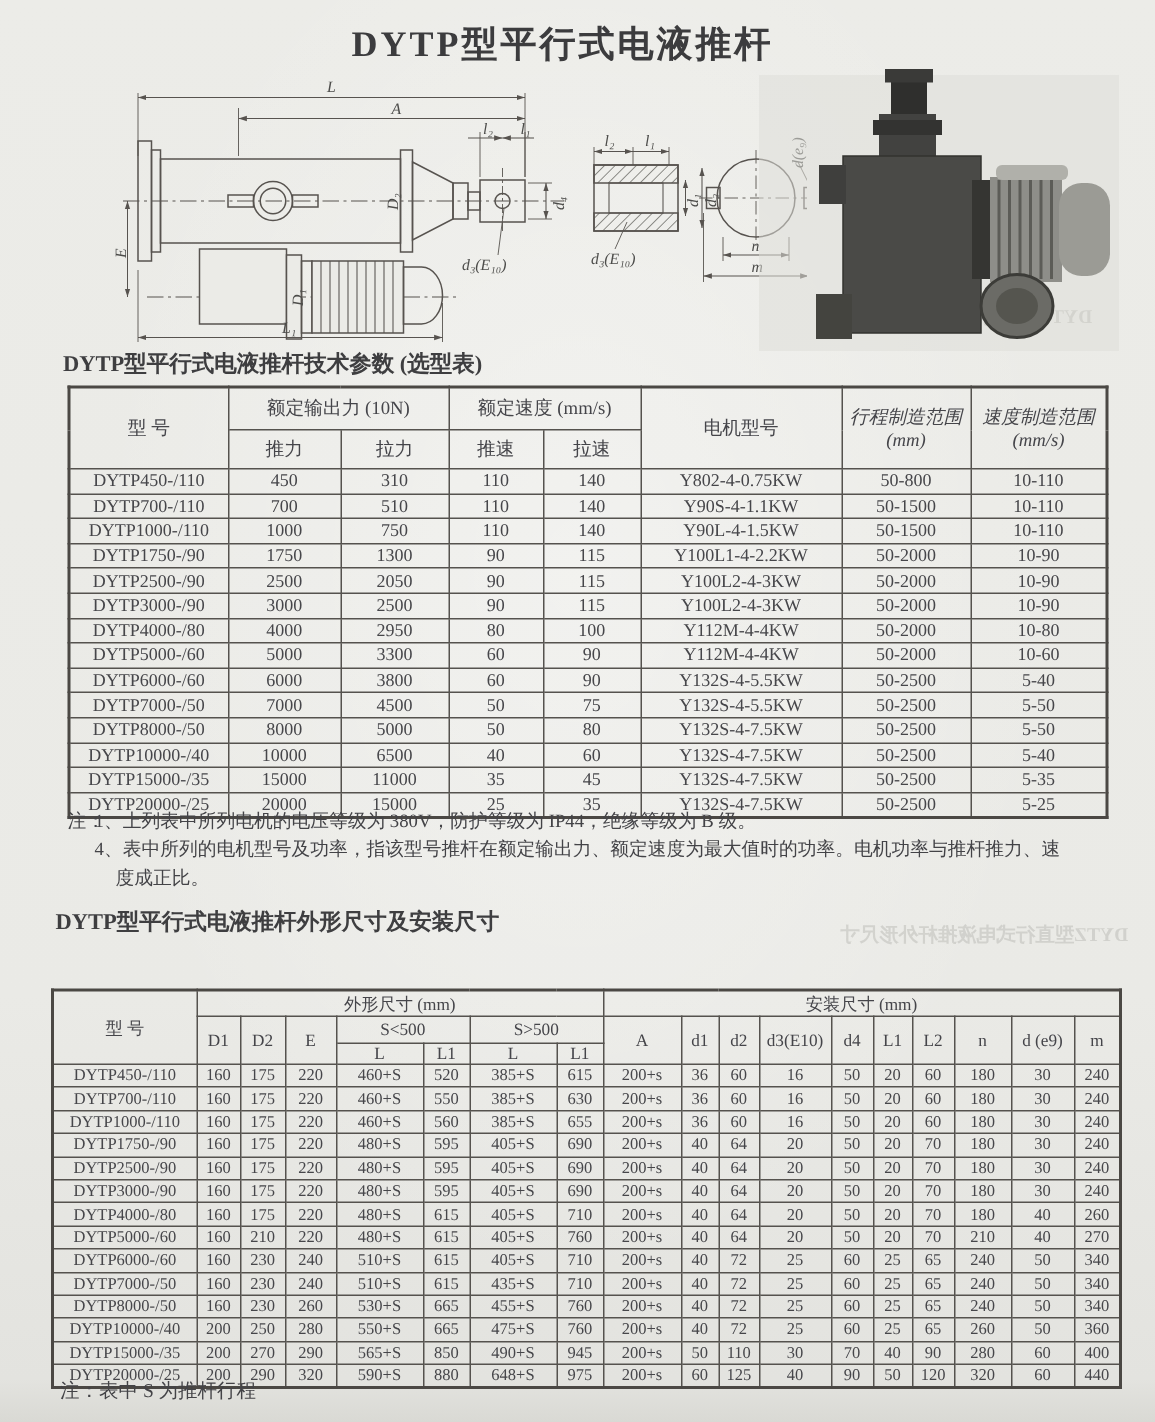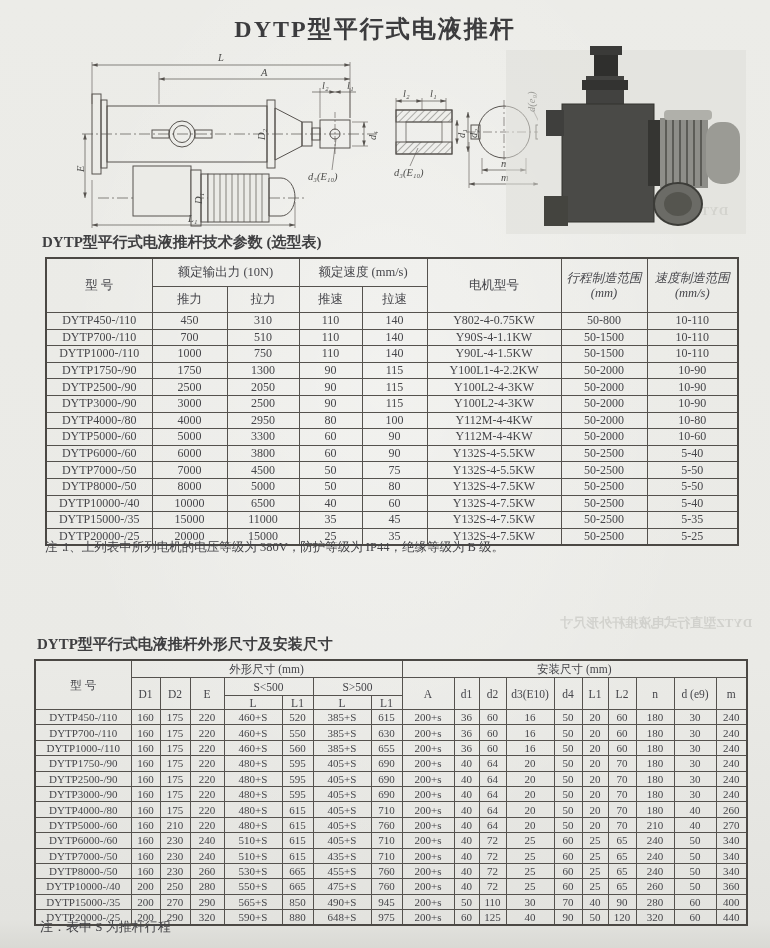--- a/index.html
+++ b/index.html
@@ -8,21 +8,21 @@
     background:#ebebe7;
     background-image:radial-gradient(ellipse at 50% 40%, rgba(255,255,255,.35), rgba(0,0,0,0) 60%),
                      linear-gradient(180deg,#ecece8 0%,#eaeae6 70%,#e3e3df 97%,#d9d9d4 100%);
     font-family:"Liberation Serif","DejaVu Serif",serif;
     color:#46464a;
   }
   .abs{position:absolute;}
   .page-title{top:13px;left:0;width:750px;text-align:center;font-size:24px;font-weight:bold;letter-spacing:2px;color:#3c3c3e;}
   .sec-title{font-size:15px;font-weight:bold;color:#3e3e40;white-space:nowrap;}
   .sec1{left:42px;top:233px;text-align:right;}
-  .sec2{left:37px;top:635px;}
+  .sec2{left:37px;top:605px;}
   table{border-collapse:collapse;table-layout:fixed;}
   th,td{border:1px solid #55524e;text-align:center;vertical-align:middle;padding:0 1px;white-space:nowrap;overflow:hidden;font-weight:normal;}
   .t1{left:45px;top:257px;width:692px;border:2px solid #4b4844;}
   .t1 th{font-size:12.5px;color:#45454a;}
   .t1 thead tr.hr1 th{height:27px;}
   .t1 thead tr.hr2 th{height:25px;}
   .t1 td{height:15.6px;font-size:12px;}
   .t2{left:34px;top:659px;width:712px;border:2px solid #4b4844;}
   .t2 th{font-size:11.5px;color:#45454a;}
   .t2 thead tr.hr1 th{height:16px;}
@@ -365,20 +365,21 @@
         <td>50-2500</td>
         <td>5-25</td>
       </tr>
     </tbody>
 </table>
 
 <div class="abs notes">
   <span class="notes-label">注：</span>
   <div class="notes-list">
       <div class="note-item">1、上列表中所列电机的电压等级为 380V，防护等级为 IP44，绝缘等级为 B 级。</div>
+      <div class="note-item">4、表中所列的电机型号及功率，指该型号推杆在额定输出力、额定速度为最大值时的功率。电机功率与推杆推力、速度成正比。</div>
     </div>
 </div>
 
 <div class="abs sec-title sec2">DYTP型平行式电液推杆外形尺寸及安装尺寸</div>
 
 <table class="abs t2">
   <colgroup>
     <col style="width:96px">
       <col style="width:29px">
       <col style="width:30px">

